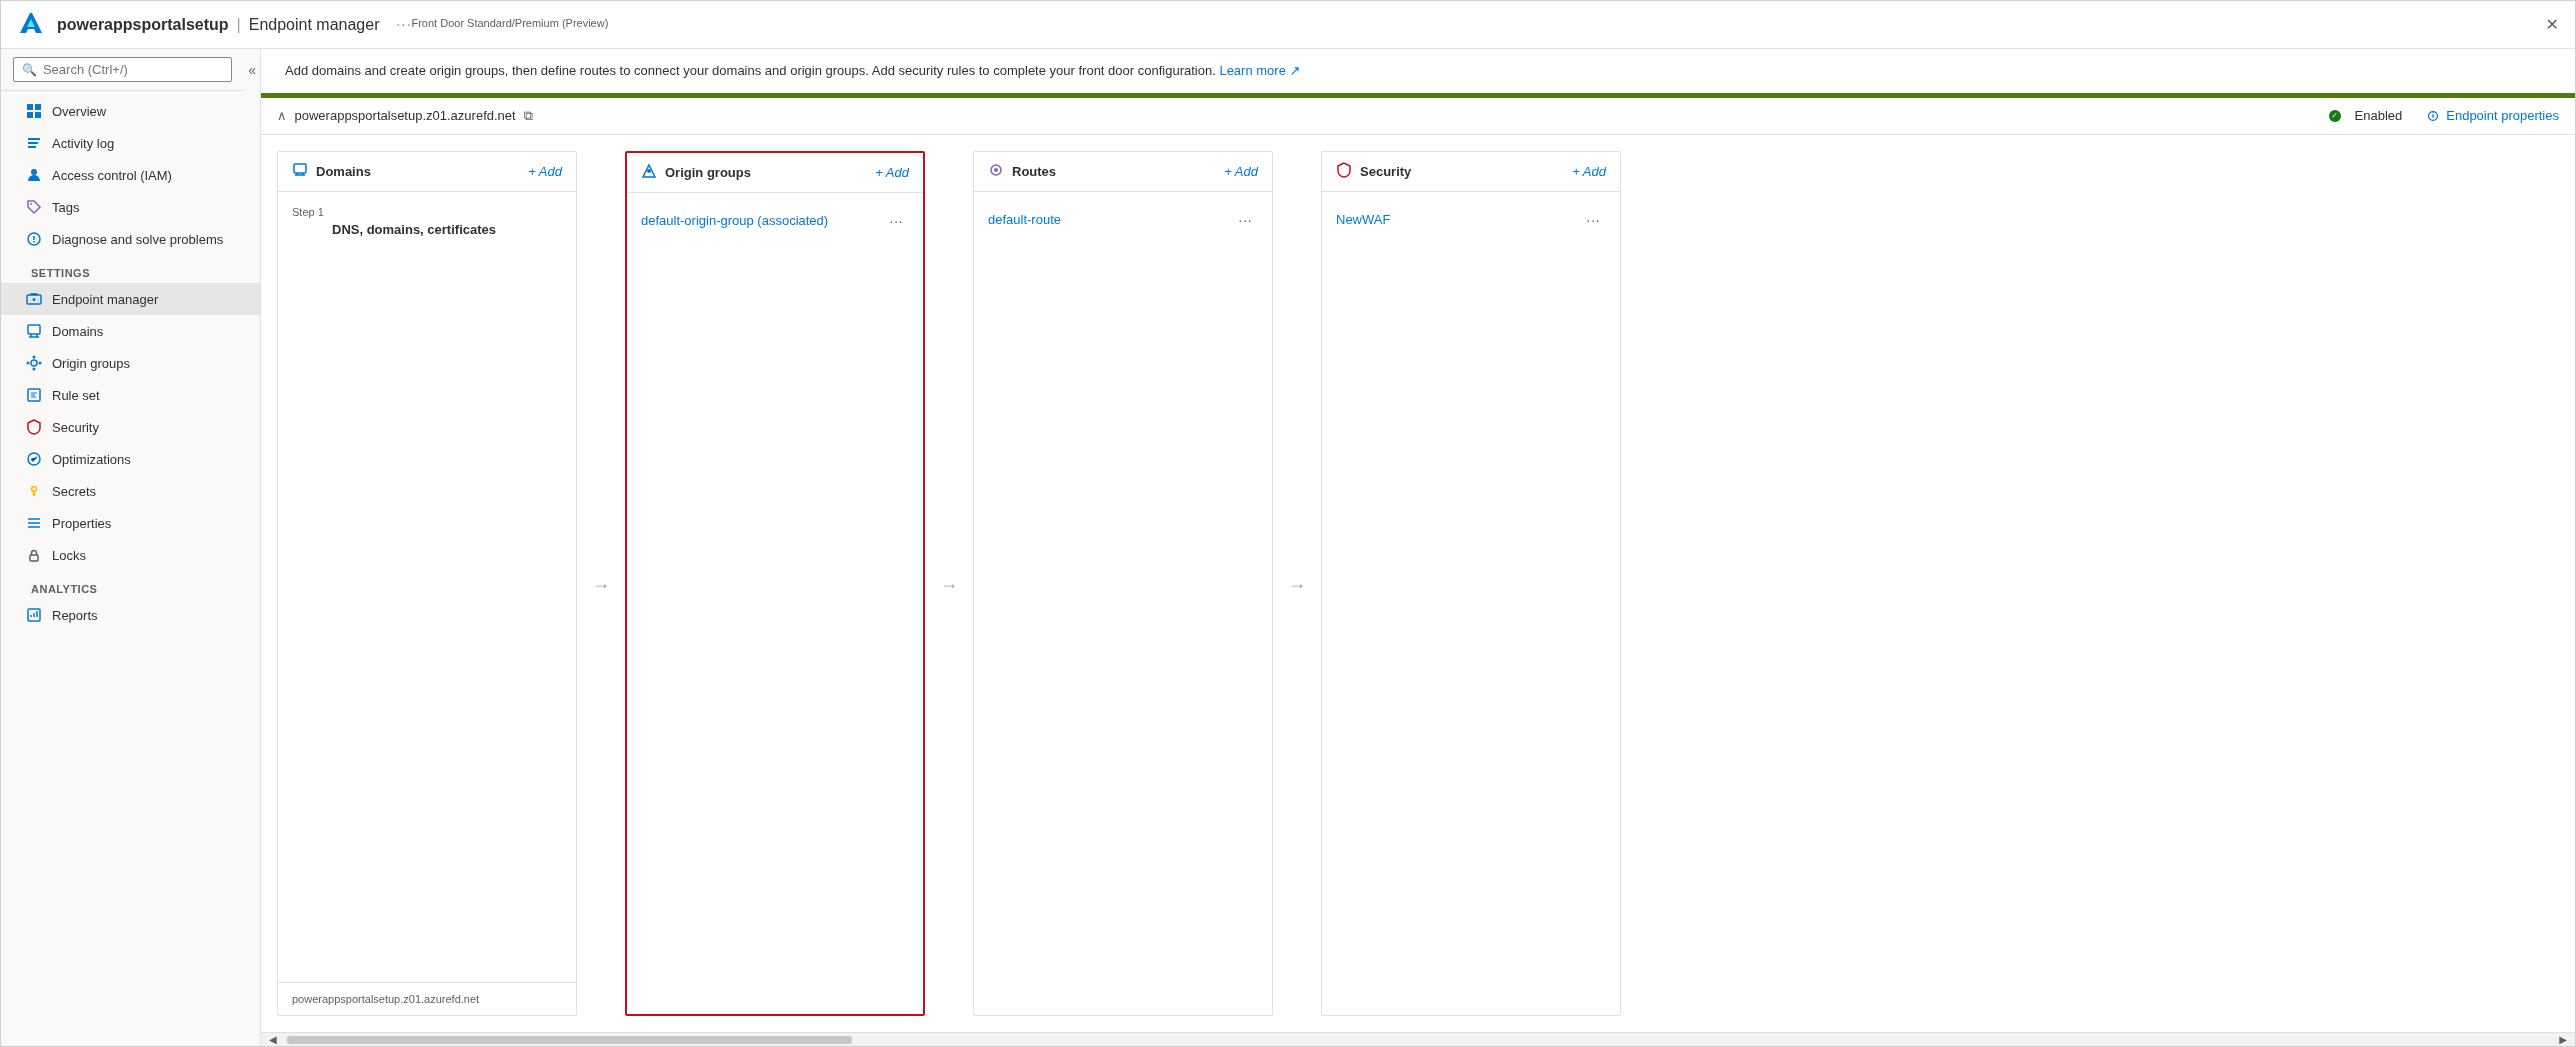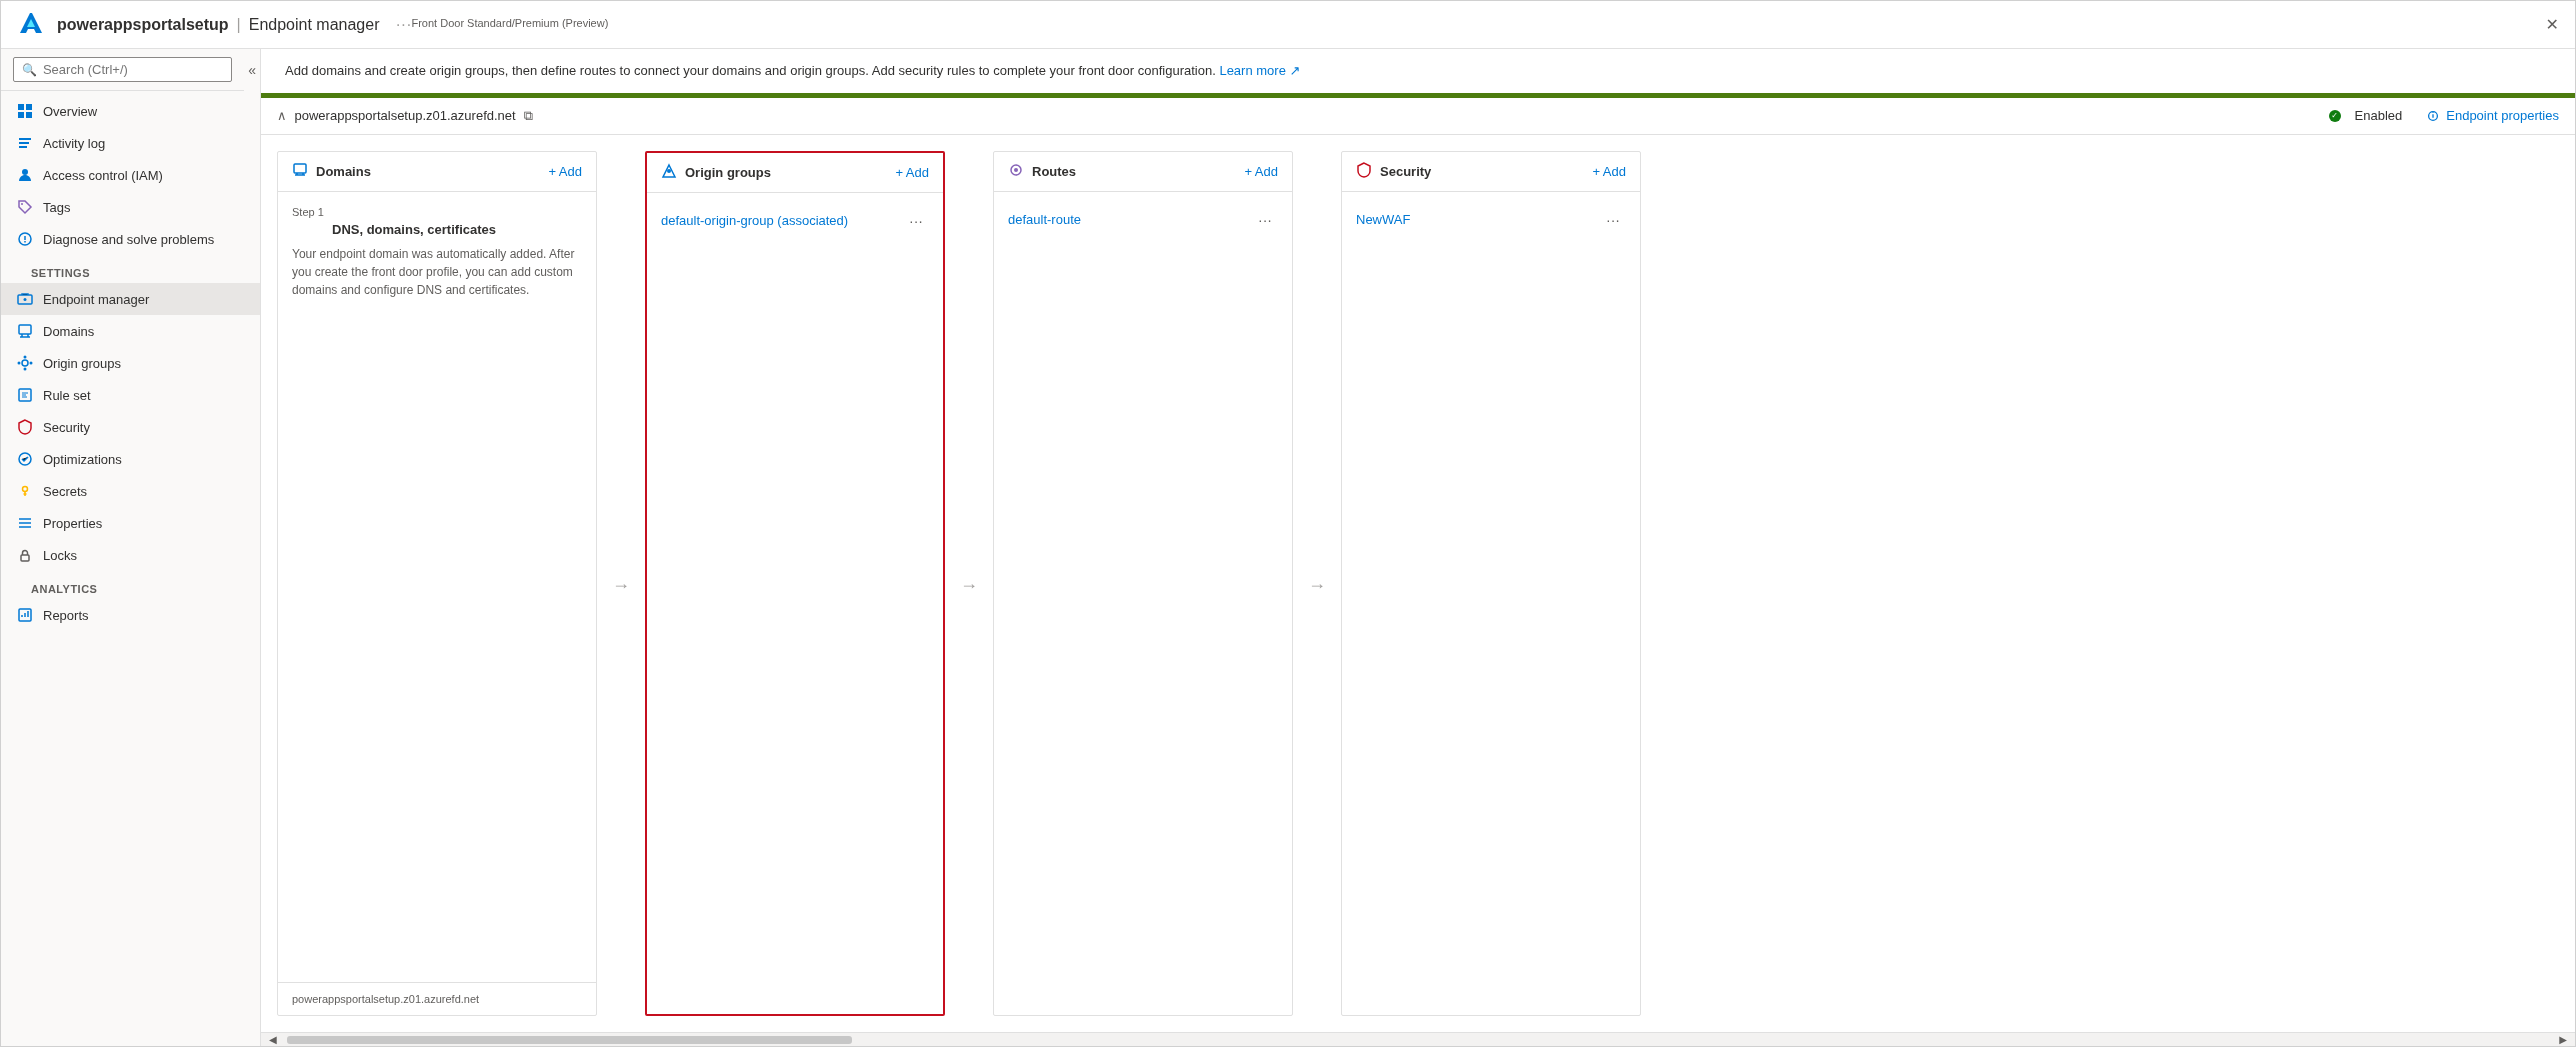--- a/index.html
+++ b/index.html
@@ -26,21 +26,21 @@
     
     .sidebar { width: 260px; background: #faf9f8; border-right: 1px solid #e0e0e0; display: flex; flex-direction: column; overflow-y: auto; }
     .sidebar-search { padding: 8px 12px; border-bottom: 1px solid #e0e0e0; }
     .search-box { display: flex; align-items: center; background: #fff; border: 1px solid #8a8886; border-radius: 2px; padding: 4px 8px; gap: 6px; width: 100%; }
     .search-box input { border: none; outline: none; font-size: 13px; color: #323130; width: 100%; background: transparent; }
     .search-icon { color: #605e5c; font-size: 12px; }
     .collapse-btn { margin-left: auto; color: #605e5c; cursor: pointer; font-size: 14px; padding: 4px; }
     .sidebar-search-row { display: flex; align-items: center; }
     
     .sidebar-nav { flex: 1; padding: 4px 0; }
-    .nav-item { display: flex; align-items: center; gap: 10px; padding: 8px 16px; cursor: pointer; color: #323130; font-size: 13px; }
+    .nav-item { display: flex; align-items: center; gap: 10px; padding: 8px 25px; cursor: pointer; color: #323130; font-size: 13px; }
     .nav-item.active { background: #e8e6e4; }
     .nav-item .nav-icon { width: 16px; height: 16px; display: flex; align-items: center; justify-content: center; flex-shrink: 0; }
     .nav-section-title { padding: 12px 30px 4px; font-size: 11px; font-weight: 700; color: #605e5c; text-transform: uppercase; letter-spacing: 0.5px; }
     
     
     .content-area { flex: 1; display: flex; flex-direction: column; overflow: hidden; background: #fff; }
     .content-header { padding: 12px 24px; border-bottom: 5px solid #4d7c0f; font-size: 13px; color: #323130; line-height: 1.5; }
     .learn-more { color: #0078d4; text-decoration: none; }
     
     
@@ -56,21 +56,21 @@
     
     
     .columns-container { flex: 1; display: flex; overflow: hidden; }
     .columns-scroll { flex: 1; overflow-x: auto; overflow-y: hidden; display: flex; align-items: stretch; padding: 16px; gap: 0; }
     
     
     .column-card { min-width: 300px; max-width: 320px; background: #fff; border: 1px solid #e0e0e0; border-radius: 2px; display: flex; flex-direction: column; flex-shrink: 0; }
     .column-card.selected { border: 2px solid #c50f1f; }
     .column-header { display: flex; align-items: center; padding: 10px 14px; border-bottom: 1px solid #e0e0e0; gap: 8px; }
     .column-title { font-size: 13px; font-weight: 600; color: #323130; flex: 1; }
-    .add-btn { display: flex; align-items: center; gap: 4px; color: #0078d4; cursor: pointer; font-size: 13px; font-weight: 500; }
+    .add-btn { display: flex; align-items: center; gap: 4px; color: #0078d4; cursor: pointer; font-size: 13px; font-weight: 500; font-style: italic; }
     .column-body { flex: 1; padding: 14px; overflow-y: auto; }
     .column-footer { padding: 10px 14px; border-top: 1px solid #e0e0e0; font-size: 11px; color: #605e5c; }
     
     
     .step-label { font-size: 11px; color: #605e5c; margin-bottom: 4px; }
     .step-title { font-size: 13px; font-weight: 600; color: #323130; margin-bottom: 8px; padding-left: 40px; }
     .step-desc { font-size: 12px; color: #605e5c; line-height: 1.5; }
     
     
     .list-item-row { display: flex; align-items: center; gap: 7px; padding: 4px 0; }
@@ -311,21 +311,20 @@
                   </svg>
               </span>
               <span class="column-title">Domains</span>
               <div class="add-btn">
                 <span>+ Add</span>
               </div>
             </div>
             <div class="column-body">
               <div class="step-label">Step 1</div>
               <div class="step-title">DNS, domains, certificates</div>
-              <div class="step-desc">Your endpoint domain was automatically added. After you create the front door profile, you can add custom domains and configure DNS and certificates.</div>
             </div>
             <div class="column-footer">powerappsportalsetup.z01.azurefd.net</div>
           </div>
 
           <div class="arrow-connector">→</div>
 
           <div class="column-card selected">
             <div class="column-header">
               <span class="nav-icon">
                 <svg width="16" height="16" viewBox="0 0 16 16">

